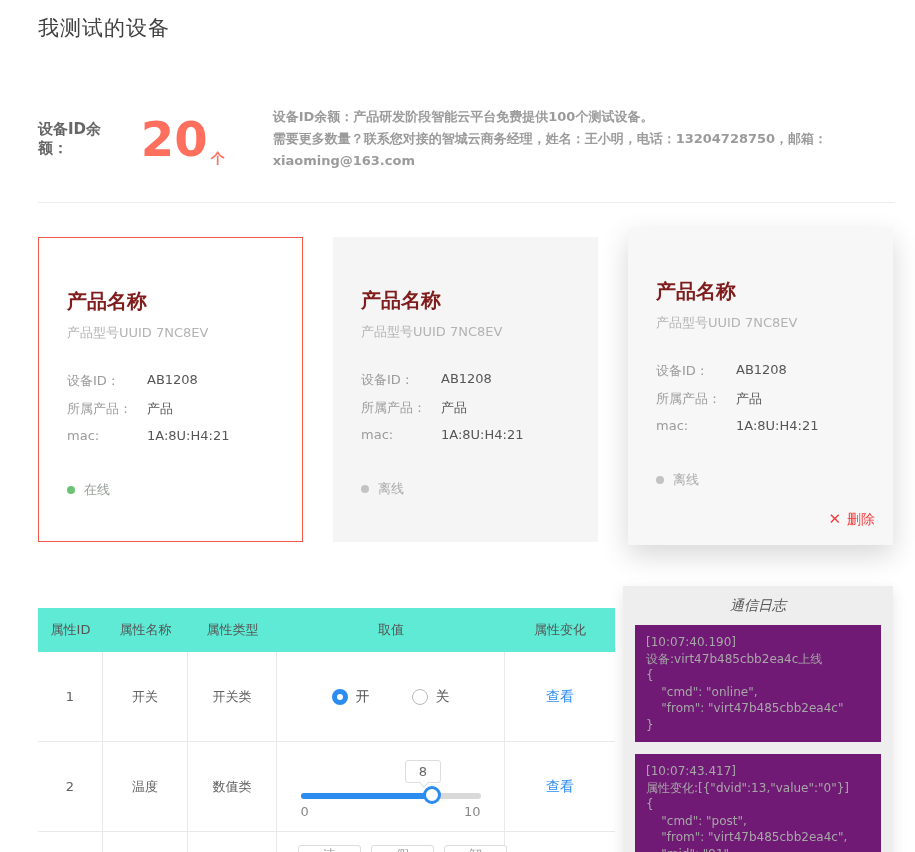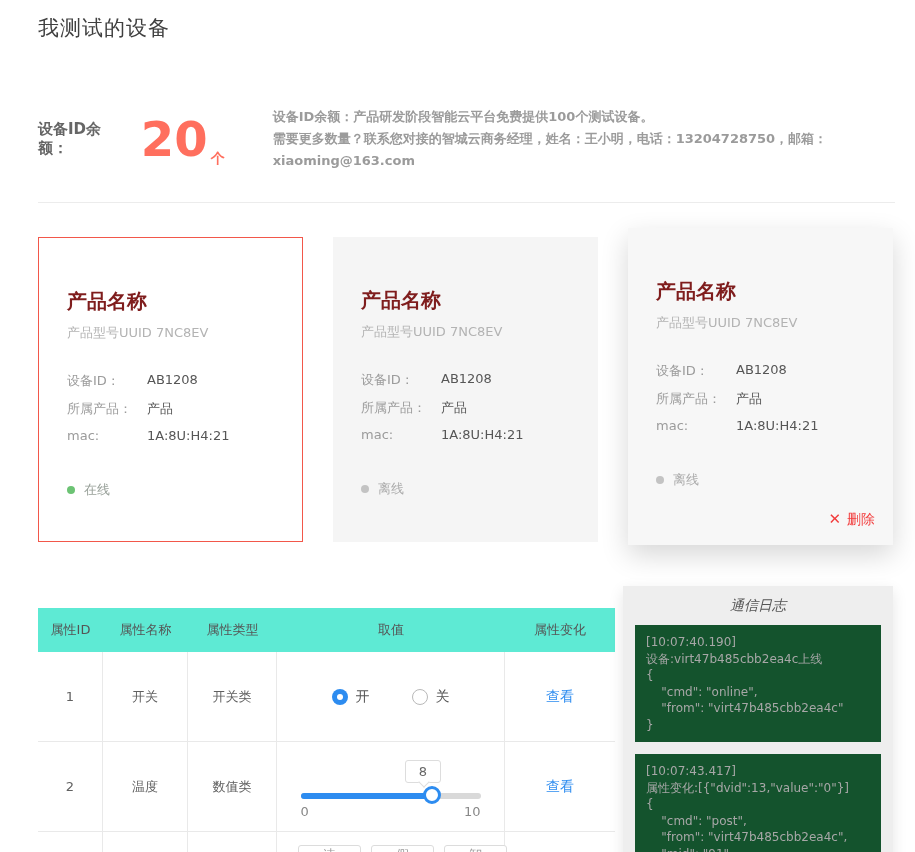--- a/index.html
+++ b/index.html
@@ -116,21 +116,21 @@
     font-family:inherit;
   }
 
   
   .log-panel {
     width:270px; height:317px; margin-left:8px; background:#eeeeee; overflow:hidden;
     box-shadow:0 5px 14px rgba(0,0,0,0.10);
   }
   .log-title { text-align:center; font-size:14px; color:#555; padding:11px 0 10px 0;font-style:italic; }
   .log-entry {
-    margin:0 12px 12px 12px; background:#14532d; padding:9px 11px;
+    margin:0 12px 12px 12px; background:#701a75; padding:9px 11px;
     font-size:12px; line-height:16.5px; color:#a7a7a7;
   }
   .log-line { white-space:pre-wrap; word-break:break-all; }
 </style>
 </head>
 <body>
 
 <div class="page">
   <h1 class="page-title">我测试的设备</h1>
 

